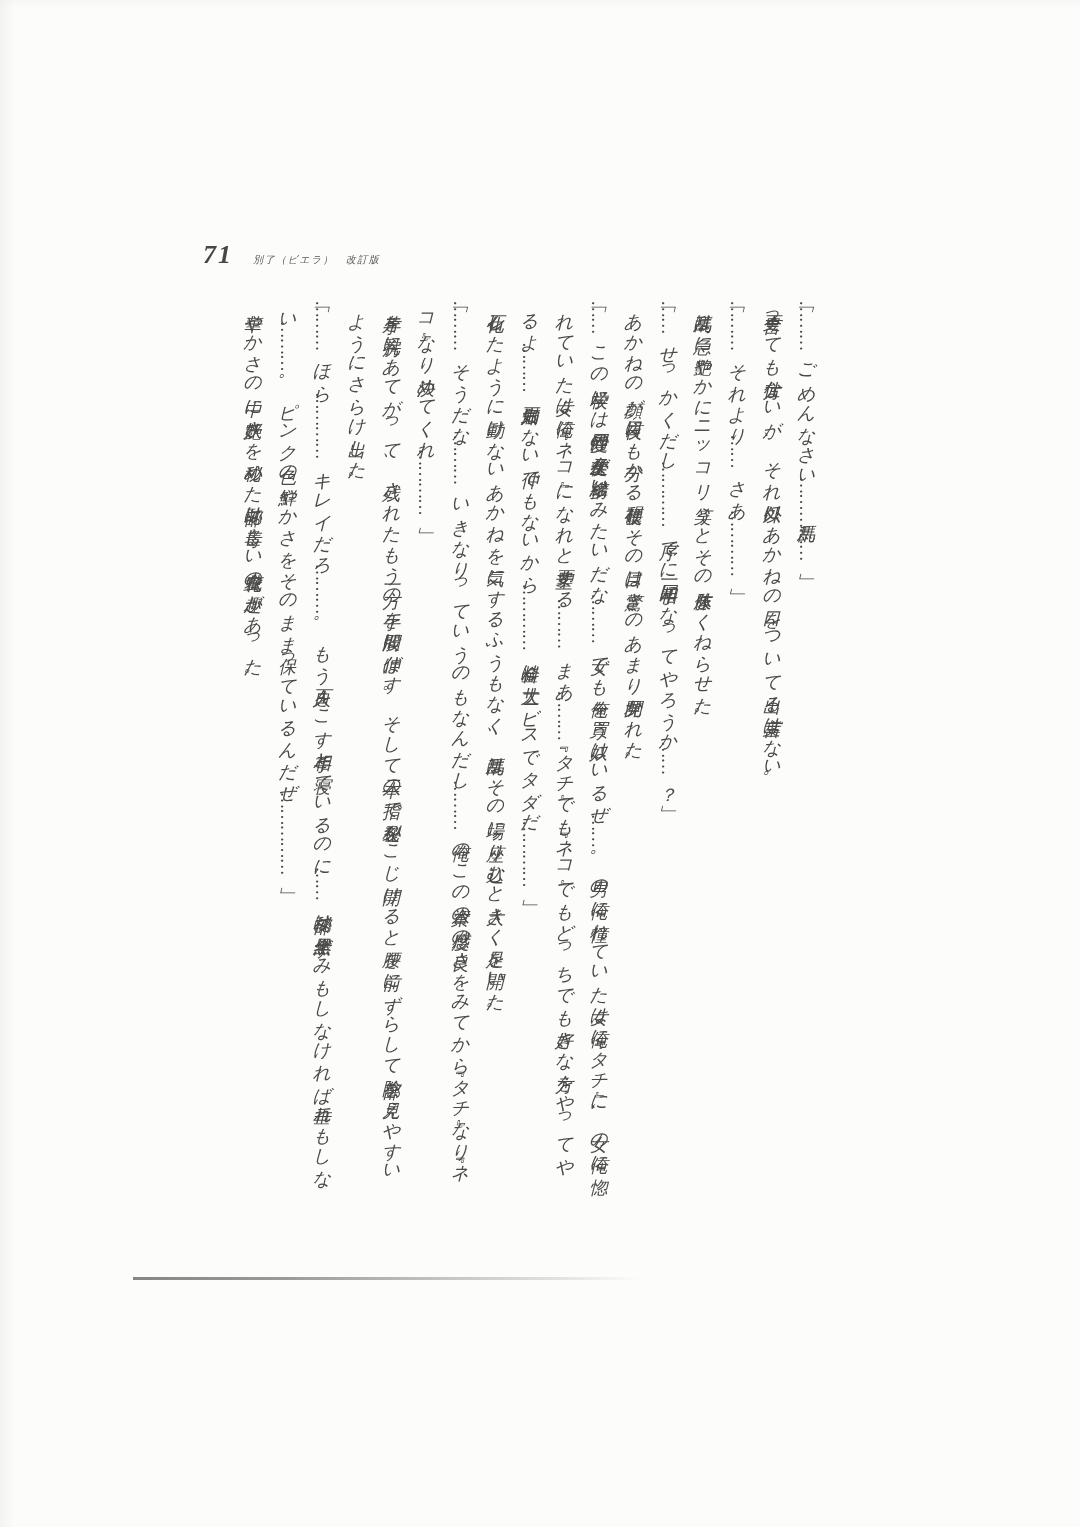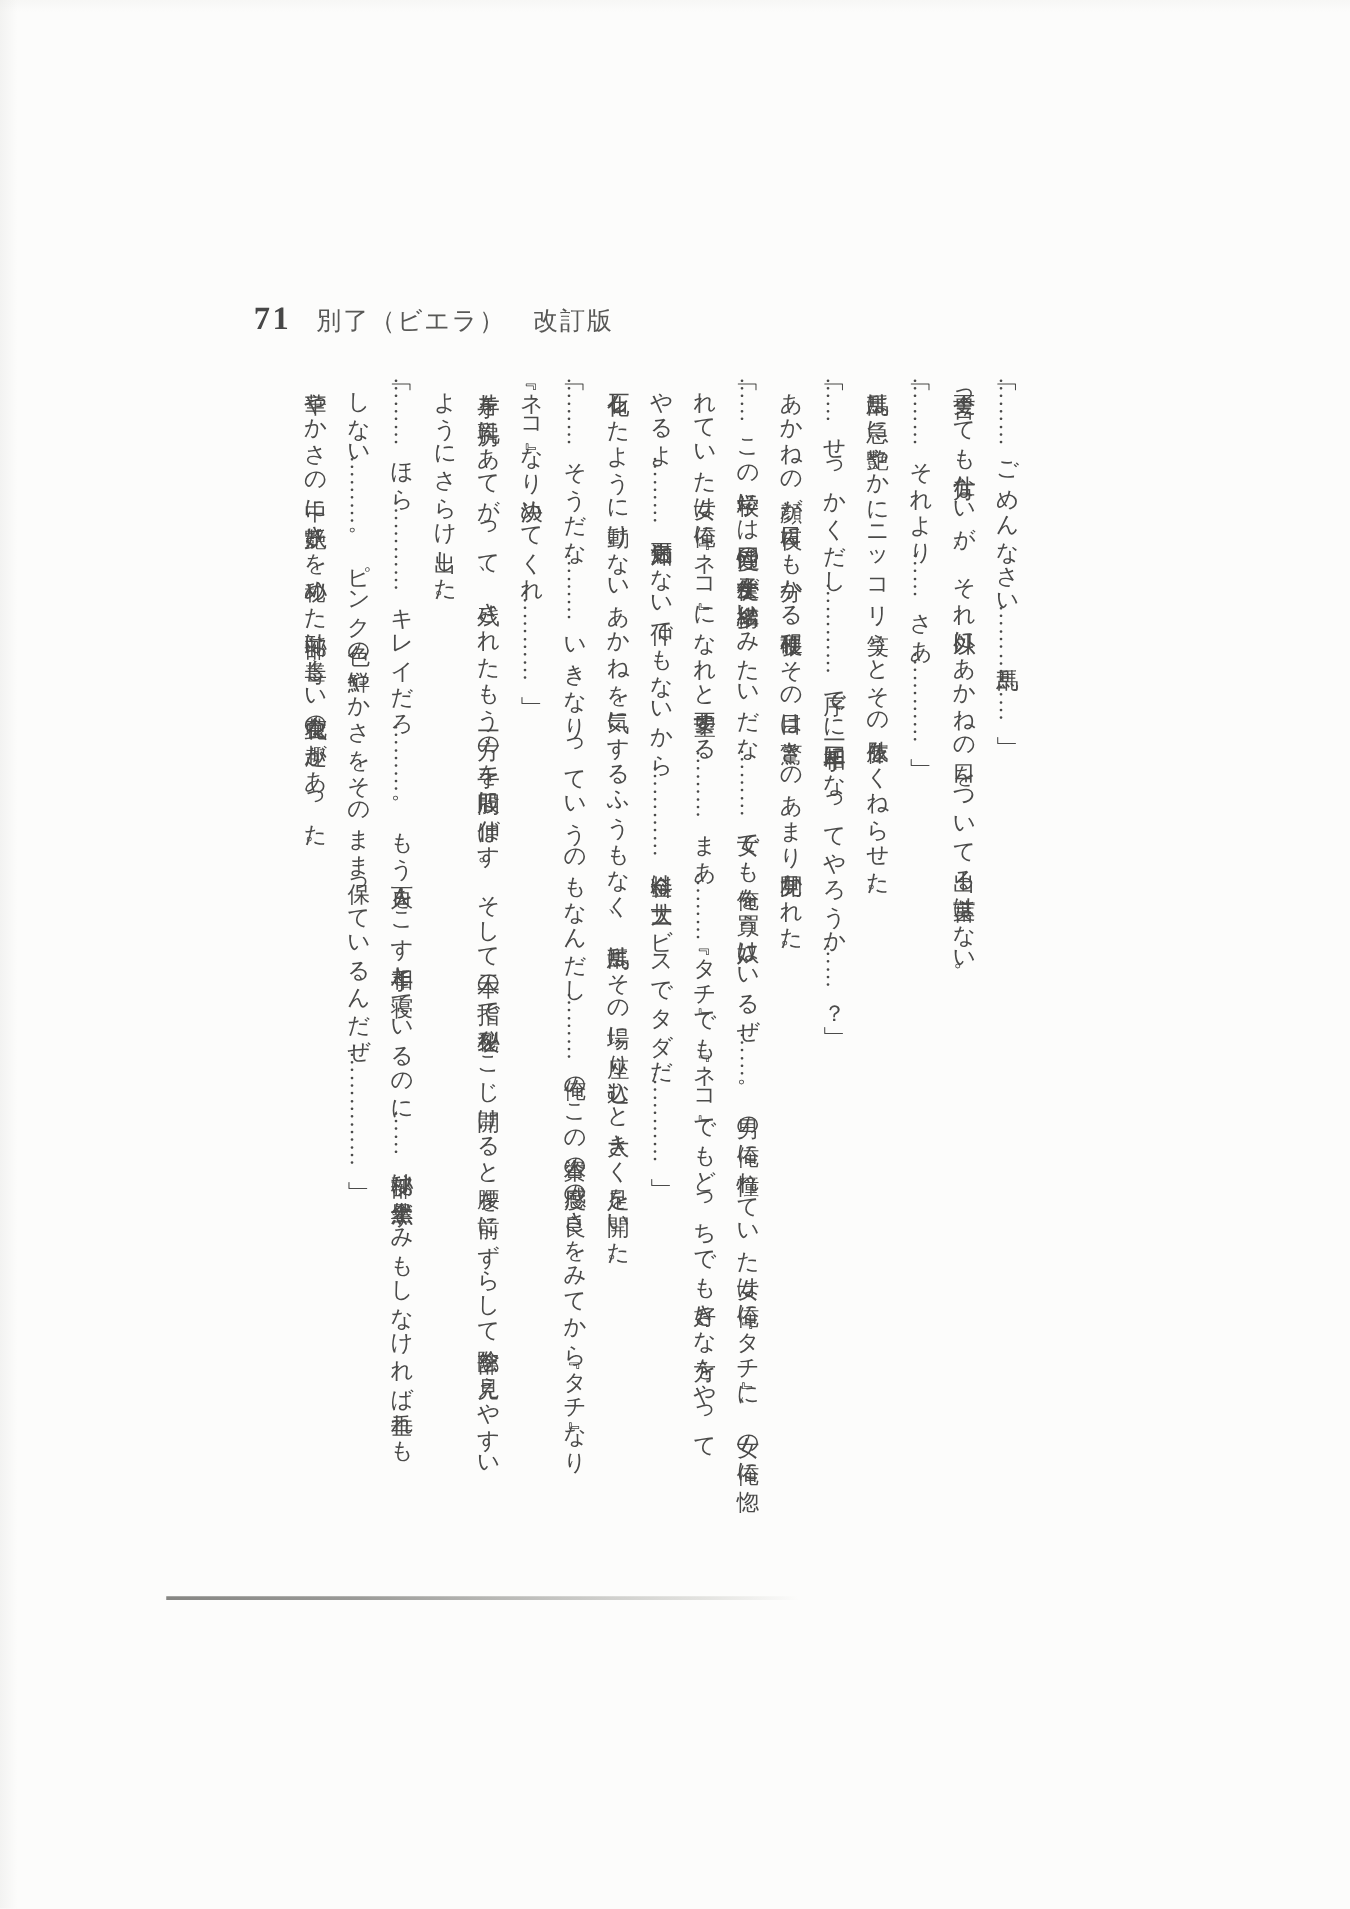--- a/index.html
+++ b/index.html
@@ -12,39 +12,40 @@
     font-family: "Liberation Serif", "DejaVu Serif", serif;
   }
   .page {
     position: relative;
     width: 1080px;
     height: 1527px;
     background:
       linear-gradient(90deg, rgba(225,225,223,0.35) 0px, rgba(255,255,255,0) 14px),
       linear-gradient(180deg, rgba(235,235,233,0.3) 0px, rgba(255,255,255,0) 10px),
       #fcfcfb;
+    font-style: italic;
   }
   .running-head {
     position: absolute;
     left: 203px;
     top: 240px;
     display: flex;
     align-items: baseline;
     color: #4b4b4b;
     white-space: nowrap;
   }
   .page-number {
     font-size: 26px;
     font-weight: bold;
     letter-spacing: 2px;
     color: #474747;
   }
   .header-title {
     margin-left: 20px;
-    font-size: 20px;
+    font-size: 10px;
     color: #585856;
     letter-spacing: 1.5px;
   }
   .text-block {
     position: absolute;
     top: 301px;
     right: 257px;
     height: 878px;
     writing-mode: vertical-rl;
     text-orientation: mixed;

